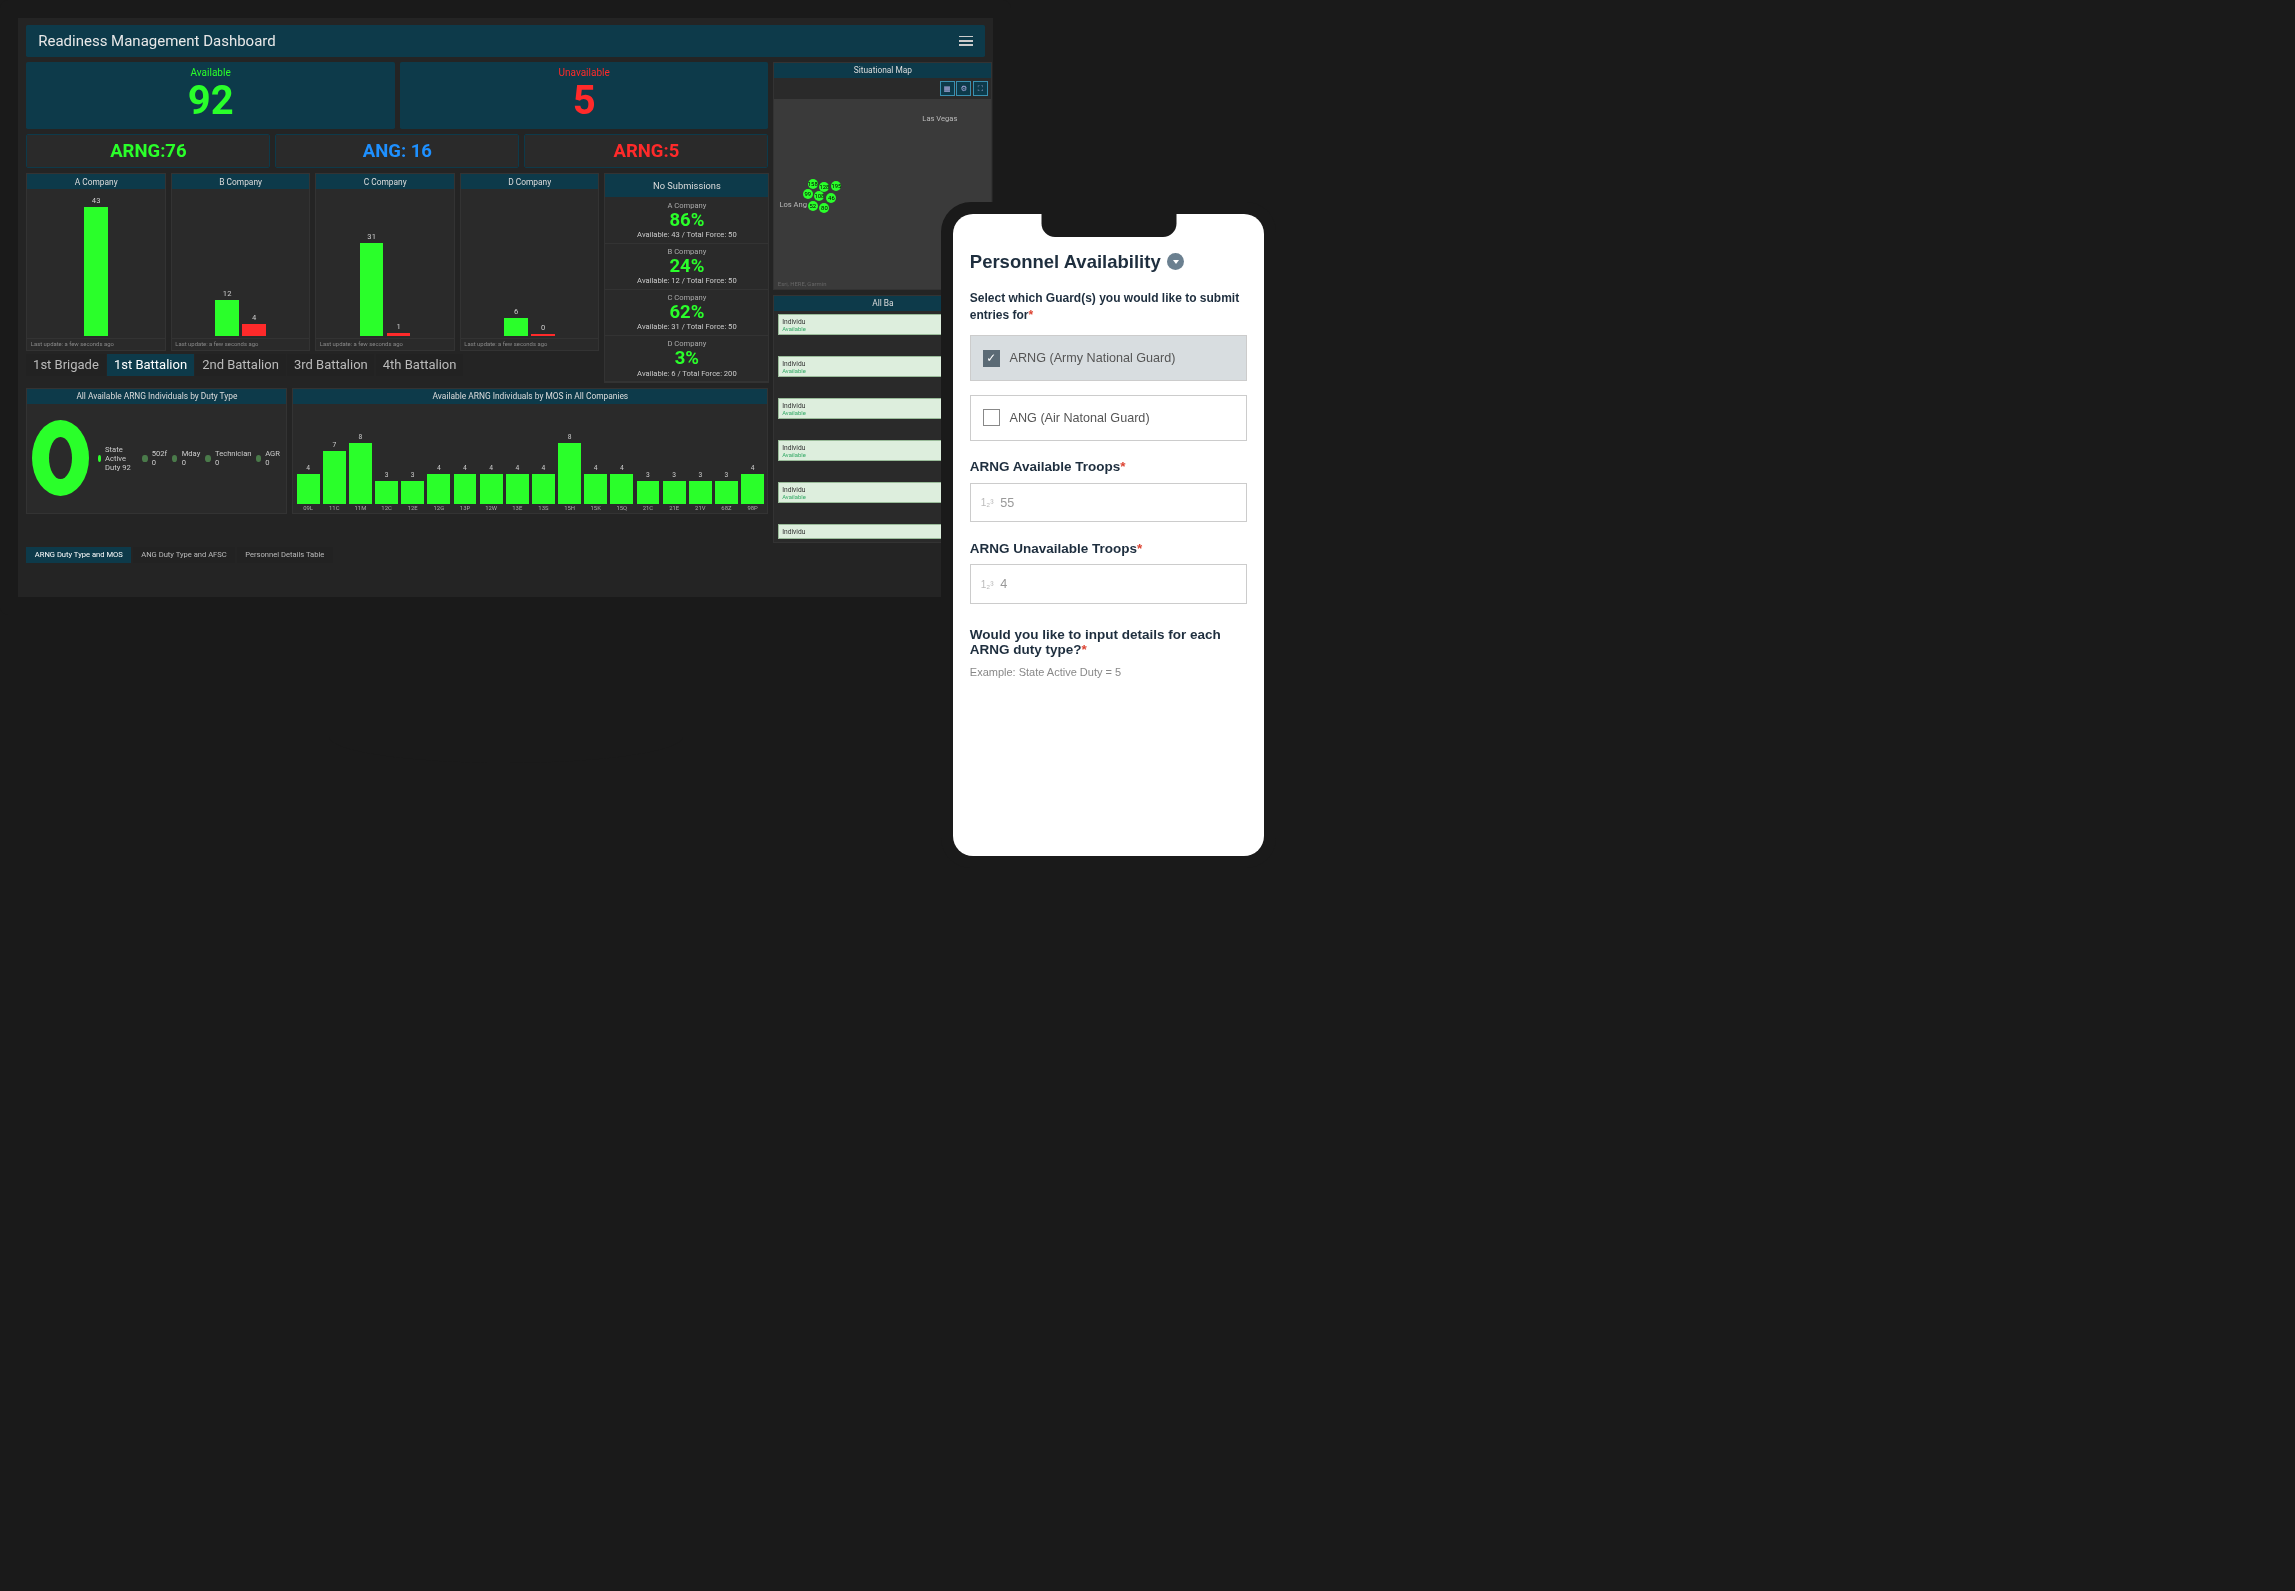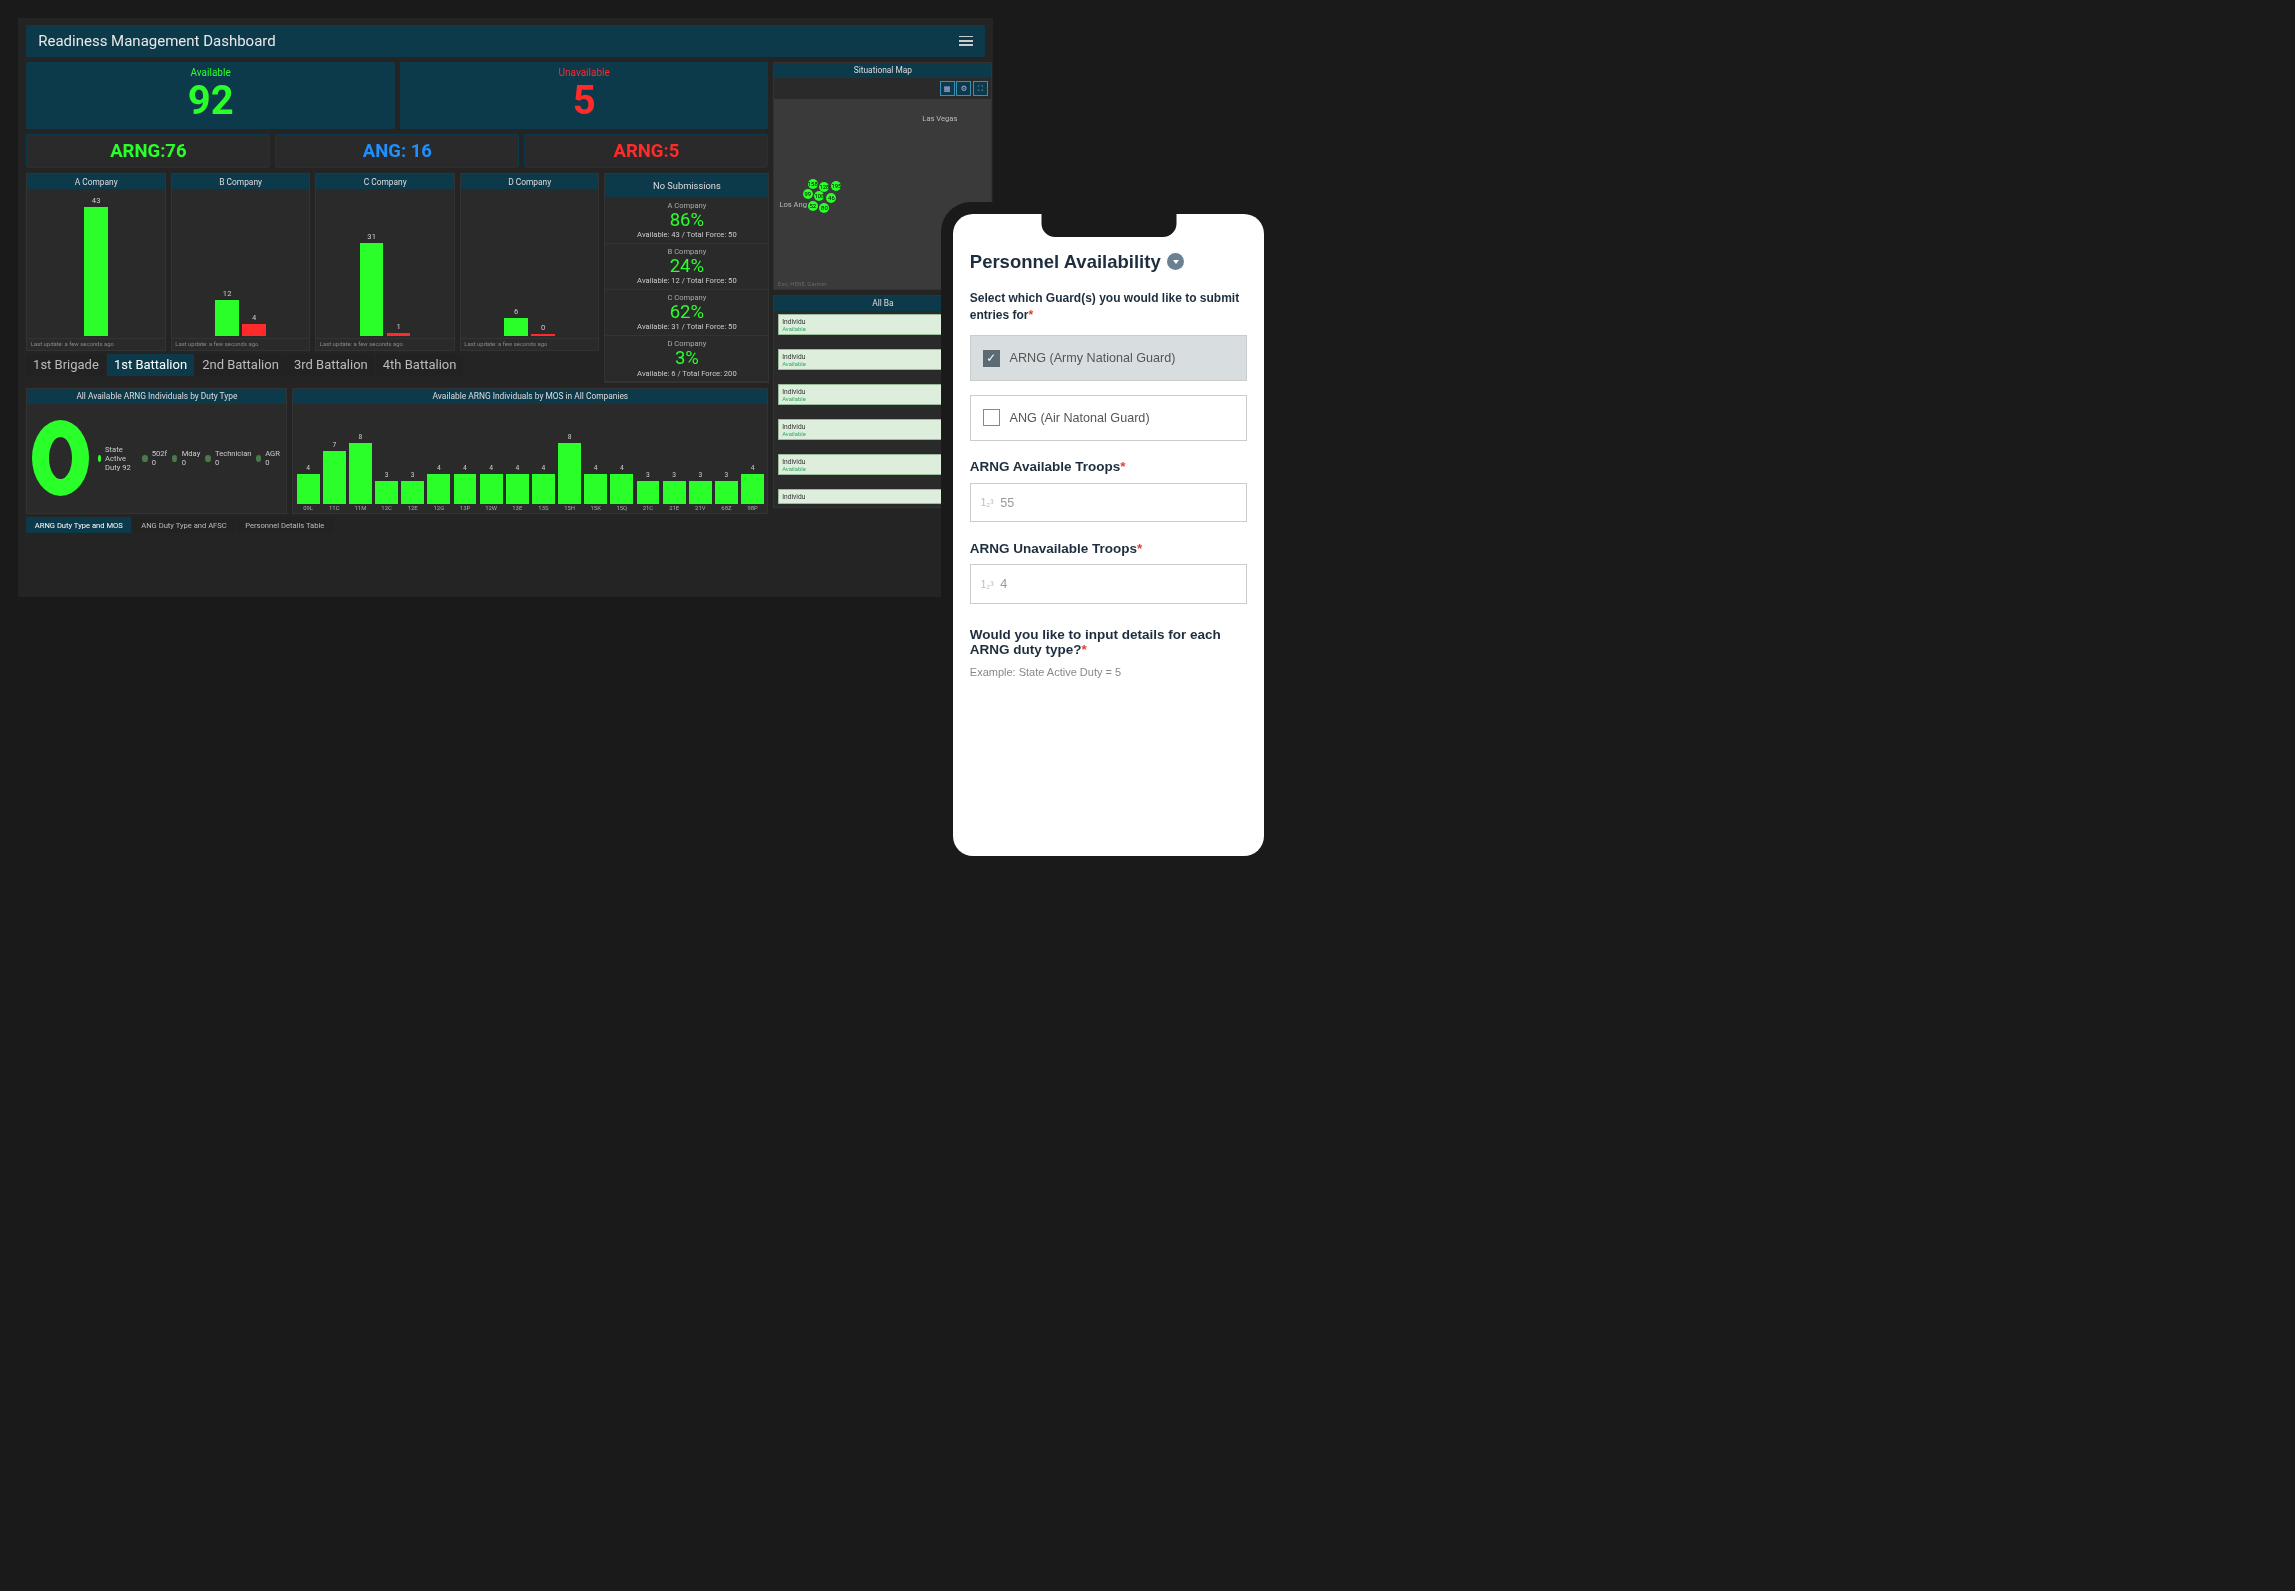--- a/index.html
+++ b/index.html
@@ -145,21 +145,21 @@
   
   .nosub {
     background: #2a2a2a;
     border: 0.8px solid #333;
     display: flex;
     flex-direction: column;
   }
   .nosub-head { background: #0d3a4a; color: #ddd; font-size: 9.3px; text-align: center; padding: 6px 0; }
   .nosub-item { border-bottom: 0.8px solid #333; padding: 3.4px 5px; text-align: center; }
   .nosub-item .name { font-size: 7.6px; color: #aaa; }
-  .nosub-item .pct { font-size: 18.5px; font-weight: normal; color: #2aff2a; line-height:1.1; }
+  .nosub-item .pct { font-size: 18.5px; font-weight: bold; color: #2aff2a; line-height:1.1; }
   .nosub-item .ratio { font-size: 7.6px; color: #ccc; }
 
   
   .duty-row { display:grid; grid-template-columns: 261px 1fr; gap:5px; margin-top:5px; height: 126px; }
   .duty-panel { background:#2a2a2a; border:0.8px solid #333; display:flex; flex-direction:column; }
   .panel-head { background:#0d3a4a; color:#ddd; font-size:8.4px; text-align:center; padding:2.5px 0; }
   .donut-wrap { flex:1; display:flex; align-items:center; gap:8.4px; padding:5px; }
   .donut { width:76px; height:76px; border-radius:50%; background: #2aff2a; position:relative; }
   .donut::after { content:""; position:absolute; inset:17px; border-radius:50%; background:#2a2a2a; }
   .legend { font-size:7.6px; color:#ccc; display:flex; flex-direction:row; gap:3.4px; }
@@ -178,21 +178,21 @@
   .map-controls { display:flex; gap:1.7px; justify-content:flex-end; padding:3.4px; }
   .map-btn { width:15px; height:15px; background:#0d3a4a; border:0.8px solid #3a90b0; display:flex; align-items:center; justify-content:center; font-size:7.6px; color:#aad; cursor:pointer; }
   .map-body { flex:1; background:#3a3a3a; position:relative; overflow:hidden; font-size:6.7px; color:#999; }
   .map-label { position:absolute; font-size:7.6px; color:#bbb; }
   .cluster { position:absolute; width:51px; height:42px; }
   .dot { position:absolute; width:10px; height:10px; border-radius:50%; background:#2aff2a; font-size:5.9px; color:#000; display:flex; align-items:center; justify-content:center; }
   .map-attr { position:absolute; bottom:1.7px; left:3.4px; font-size:5.9px; color:#666; }
 
   .side-list { margin-top:5px; background:#2a2a2a; border:0.8px solid #333; }
   .side-list-head { background:#0d3a4a; color:#ddd; font-size:8.4px; text-align:center; padding:2.5px 0; }
-  .side-list-body { padding: 3.4px; display:flex; flex-direction:column; gap:14px; }
+  .side-list-body { padding: 3.4px; display:flex; flex-direction:column; gap:21px; }
   .side-btn { background:#ded; color:#333; font-size:6.7px; padding:2.5px 3.4px; border:0.8px solid #9b9; cursor:pointer; }
   .side-btn .sm { color:#3a6; font-size:5.9px; display:block; }
 
   
   .bottom-tabs { display:flex; gap:1.7px; margin: 3.4px 8.4px 0; }
   .bottom-tabs .tab { font-size:7.6px; color:#bbb; padding:3.4px 8.4px; background:#222; cursor:pointer; }
   .bottom-tabs .tab.active { background:#0d3a4a; color:#fff; }
 
   
   .phone {

